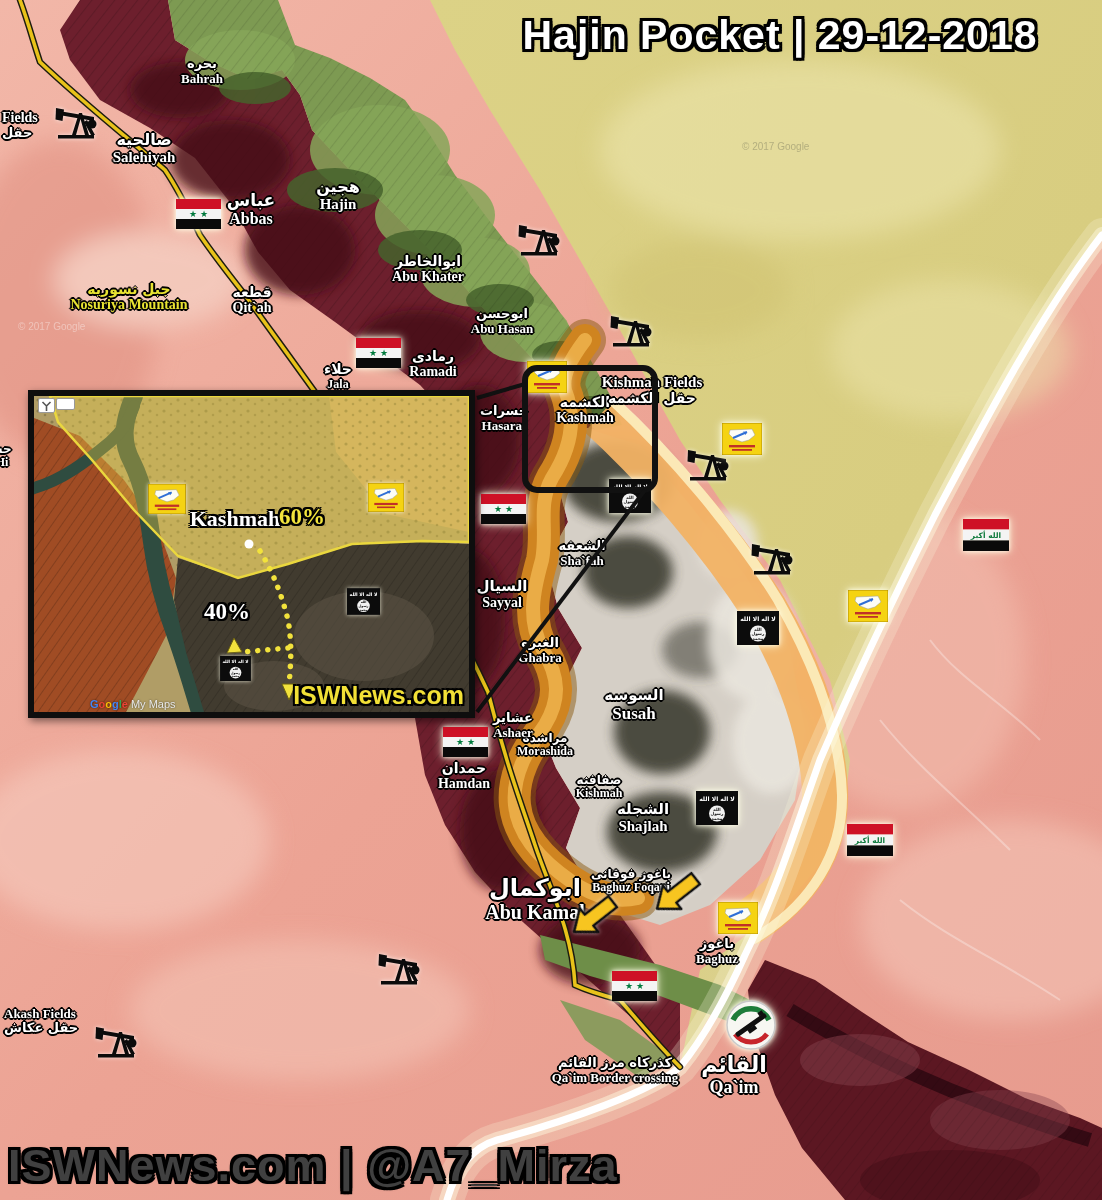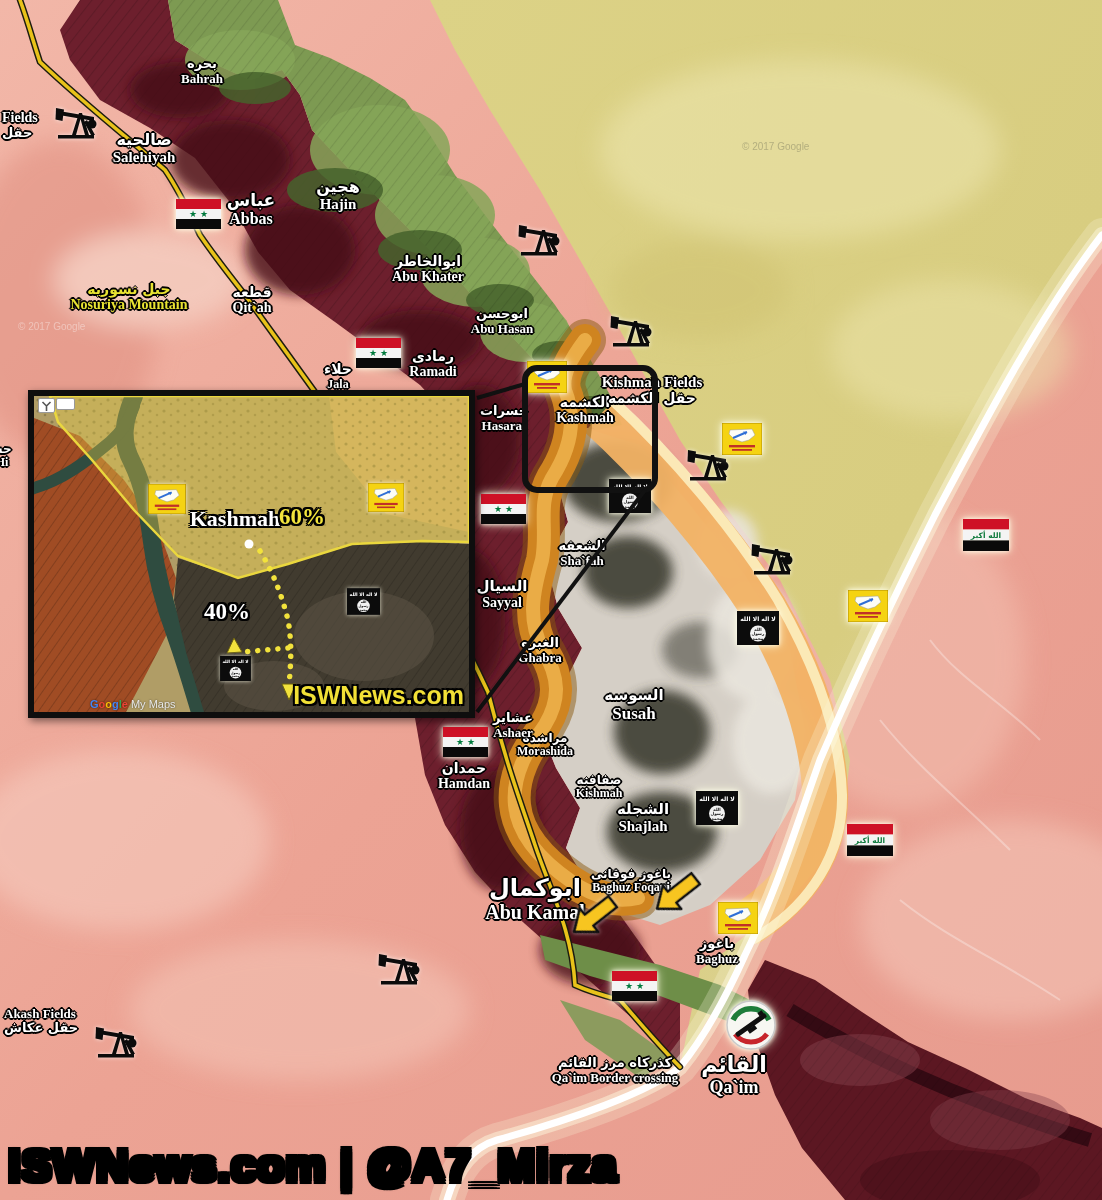--- a/index.html
+++ b/index.html
@@ -22,21 +22,21 @@
   .icon{position:absolute;z-index:11;}
   .flag{filter:drop-shadow(0 0 2px rgba(255,255,235,.95)) drop-shadow(0 0 5px rgba(255,255,225,.75));}
   .pump{z-index:9;filter:drop-shadow(0 0 2px rgba(255,255,255,.7));}
   .arrowicon{z-index:13;filter:drop-shadow(0 0 2px rgba(255,255,255,.6));}
 
   #map-title{position:absolute;left:780px;top:12px;transform:translateX(-50%);
     z-index:20;color:#fff;font-size:41px;font-weight:900;letter-spacing:1px;white-space:nowrap;
     font-family:"Liberation Sans",sans-serif;
     text-shadow:-3px -3px 0 #000,3px -3px 0 #000,-3px 3px 0 #000,3px 3px 0 #000,
                  0 -3px 0 #000,0 3px 0 #000,-3px 0 0 #000,3px 0 0 #000,0 0 4px #000;}
-  #credit{position:absolute;left:8px;bottom:8px;z-index:20;color:#000000;font-size:45px;
+  #credit{position:absolute;left:8px;bottom:8px;z-index:20;color:#404040;font-size:45px;
     font-weight:900;letter-spacing:1px;white-space:nowrap;font-family:"Liberation Sans",sans-serif;
     text-shadow:-3px -3px 0 #000,3px -3px 0 #000,-3px 3px 0 #000,3px 3px 0 #000,
                  0 -3px 0 #000,0 3px 0 #000,-3px 0 0 #000,3px 0 0 #000,0 0 4px #000;}
 
   #inset{position:absolute;left:28px;top:390px;width:435px;height:316px;z-index:15;
          border:6px solid #0e0e0e;background:#b09d66;box-shadow:2px 3px 8px rgba(0,0,0,.5);}
   #inset svg.bg{position:absolute;left:0;top:0;}
   .inset-label{position:absolute;z-index:6;transform:translateX(-50%);white-space:nowrap;
     font-family:"Liberation Serif",serif;font-weight:bold;
     text-shadow:-2px -2px 0 #000,2px -2px 0 #000,-2px 2px 0 #000,2px 2px 0 #000,
@@ -613,14 +613,15 @@
     <rect width="42" height="34" fill="#0c0c0c"></rect>
     <text x="21" y="9.5" text-anchor="middle" font-size="6" font-weight="bold" fill="#fff" font-family="DejaVu Sans,sans-serif">لا اله الا الله</text>
     <circle cx="21" cy="22.5" r="8" fill="#f2f2f2"></circle>
     <text x="21" y="19.5" text-anchor="middle" font-size="4.2" font-weight="bold" fill="#111" font-family="DejaVu Sans,sans-serif">الله</text>
     <text x="21" y="24.2" text-anchor="middle" font-size="4.2" font-weight="bold" fill="#111" font-family="DejaVu Sans,sans-serif">رسول</text>
     <text x="21" y="28.9" text-anchor="middle" font-size="4.2" font-weight="bold" fill="#111" font-family="DejaVu Sans,sans-serif">محمد</text>
           </svg></div>
       </div>
   </div>
 
+  <div id="map-title">Hajin Pocket | 29-12-2018</div>
   <div id="credit">ISWNews.com | @A7_Mirza</div>
 </div>
 
 </body></html>

